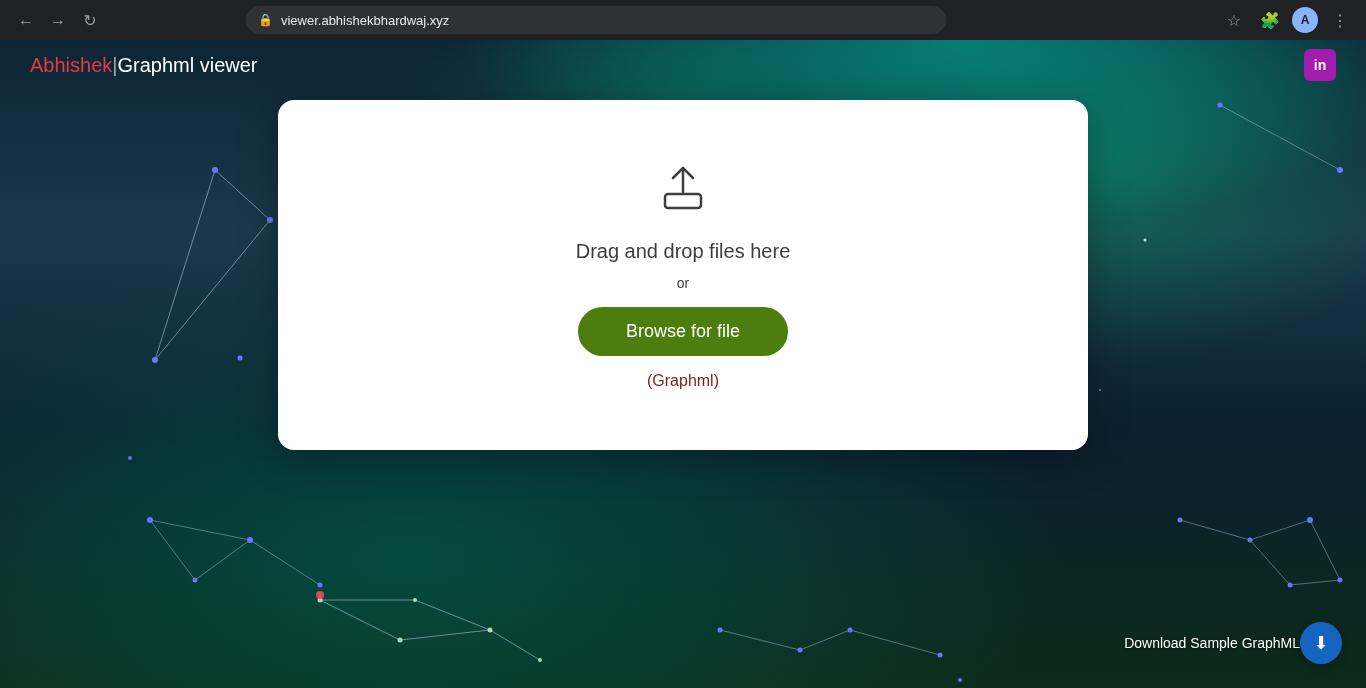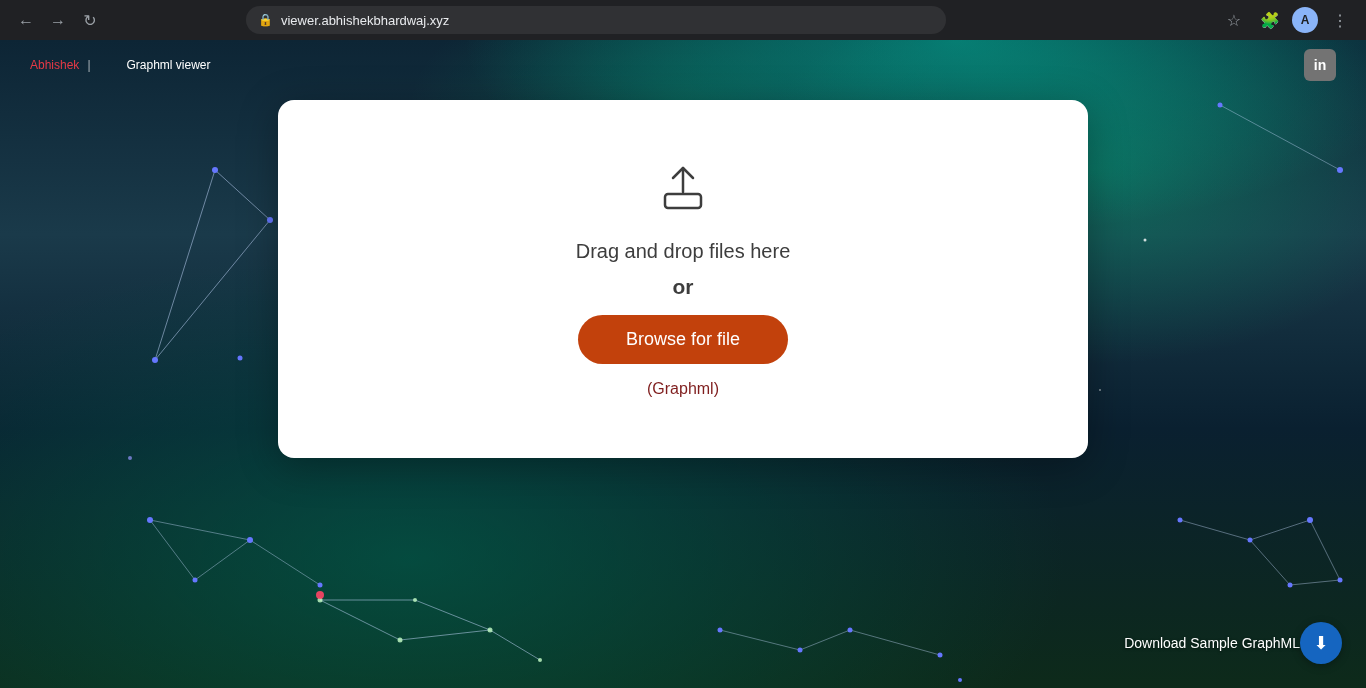--- a/index.html
+++ b/index.html
@@ -129,46 +129,45 @@
       position: relative;
       z-index: 10;
       height: 50px;
       display: flex;
       align-items: center;
       padding: 0 30px;
       justify-content: space-between;
     }
 
     .site-logo {
-      font-size: 12px;
-      color: white;
-      display: flex;
-      align-items: center;
-      gap: 8px;
+      font-size: 20px;
+      color: white;
+      display: flex;
+      align-items: center;
+      gap: 0;
     }
 
     .logo-name {
       color: #e63946;
       font-weight: 500;
     }
 
     .logo-divider {
       color: rgba(255,255,255,0.6);
     }
 
     .logo-title {
       color: white;
       font-weight: 400;
-      margin-left: 28px;
     }
 
     .linkedin-badge {
       width: 32px;
       height: 32px;
-      background: #737373;
+      background: #a21caf;
       border-radius: 6px;
       display: flex;
       align-items: center;
       justify-content: center;
       color: white;
       font-size: 14px;
       font-weight: bold;
       cursor: pointer;
     }
 
@@ -197,27 +196,26 @@
       height: 56px;
     }
 
     .drag-drop-text {
       font-size: 20px;
       color: #3d3d3d;
       font-weight: 400;
     }
 
     .or-text {
-      font-size: 21px;
+      font-size: 14px;
       color: #3d3d3d;
-      font-weight: bold;
     }
 
     .browse-btn {
-      background: #c2410c;
+      background: #4d7c0f;
       color: white;
       border: none;
       border-radius: 30px;
       padding: 14px 48px;
       font-size: 18px;
       font-weight: 500;
       cursor: pointer;
       margin: 4px 0;
     }
 

